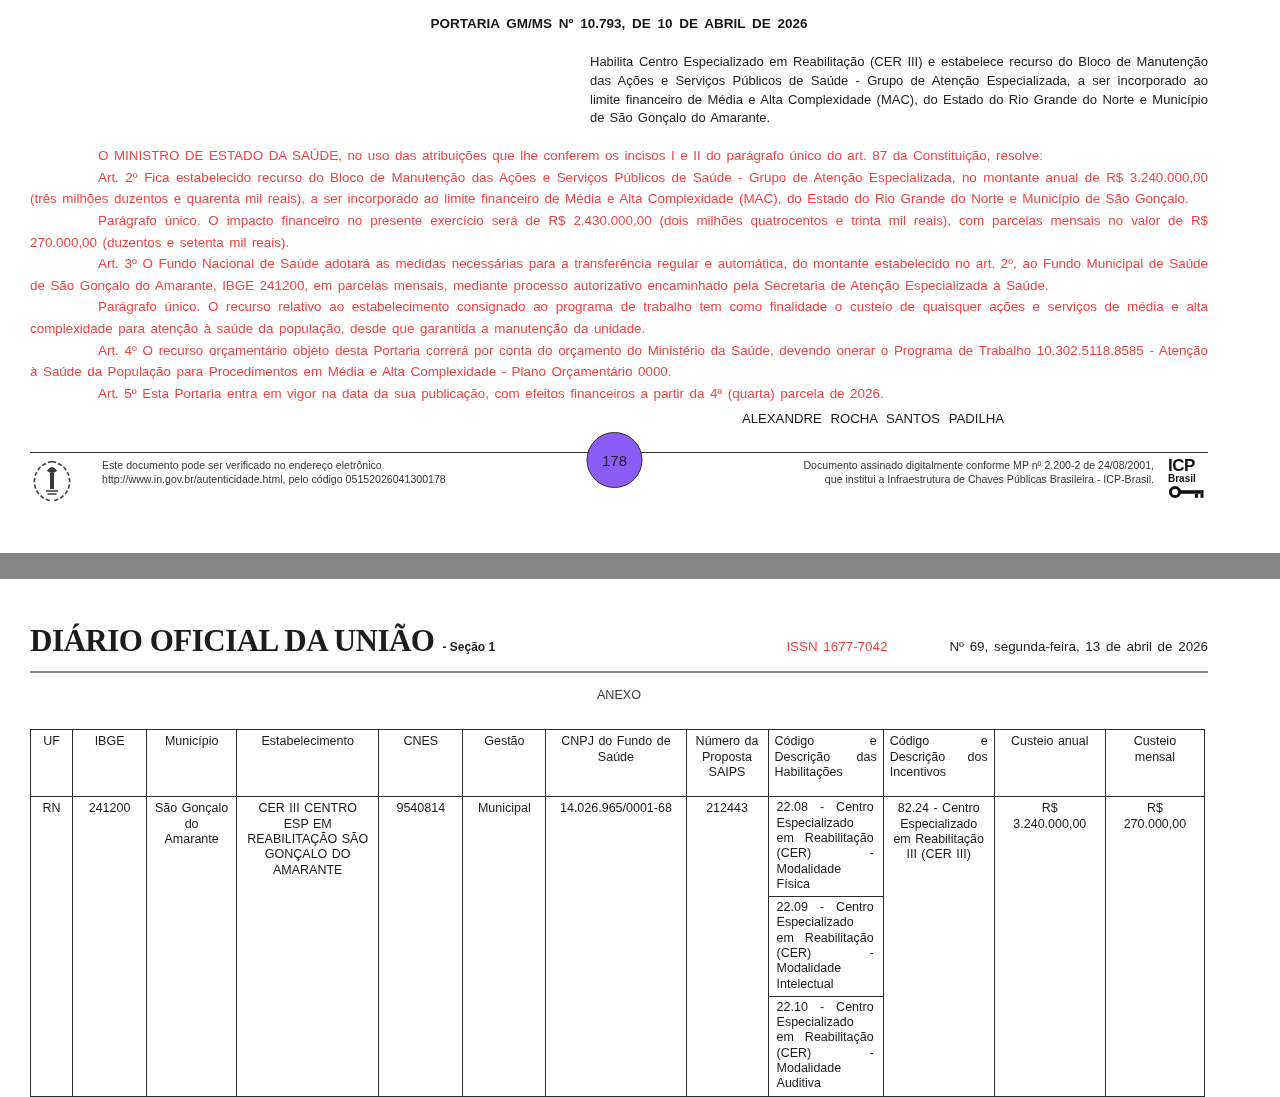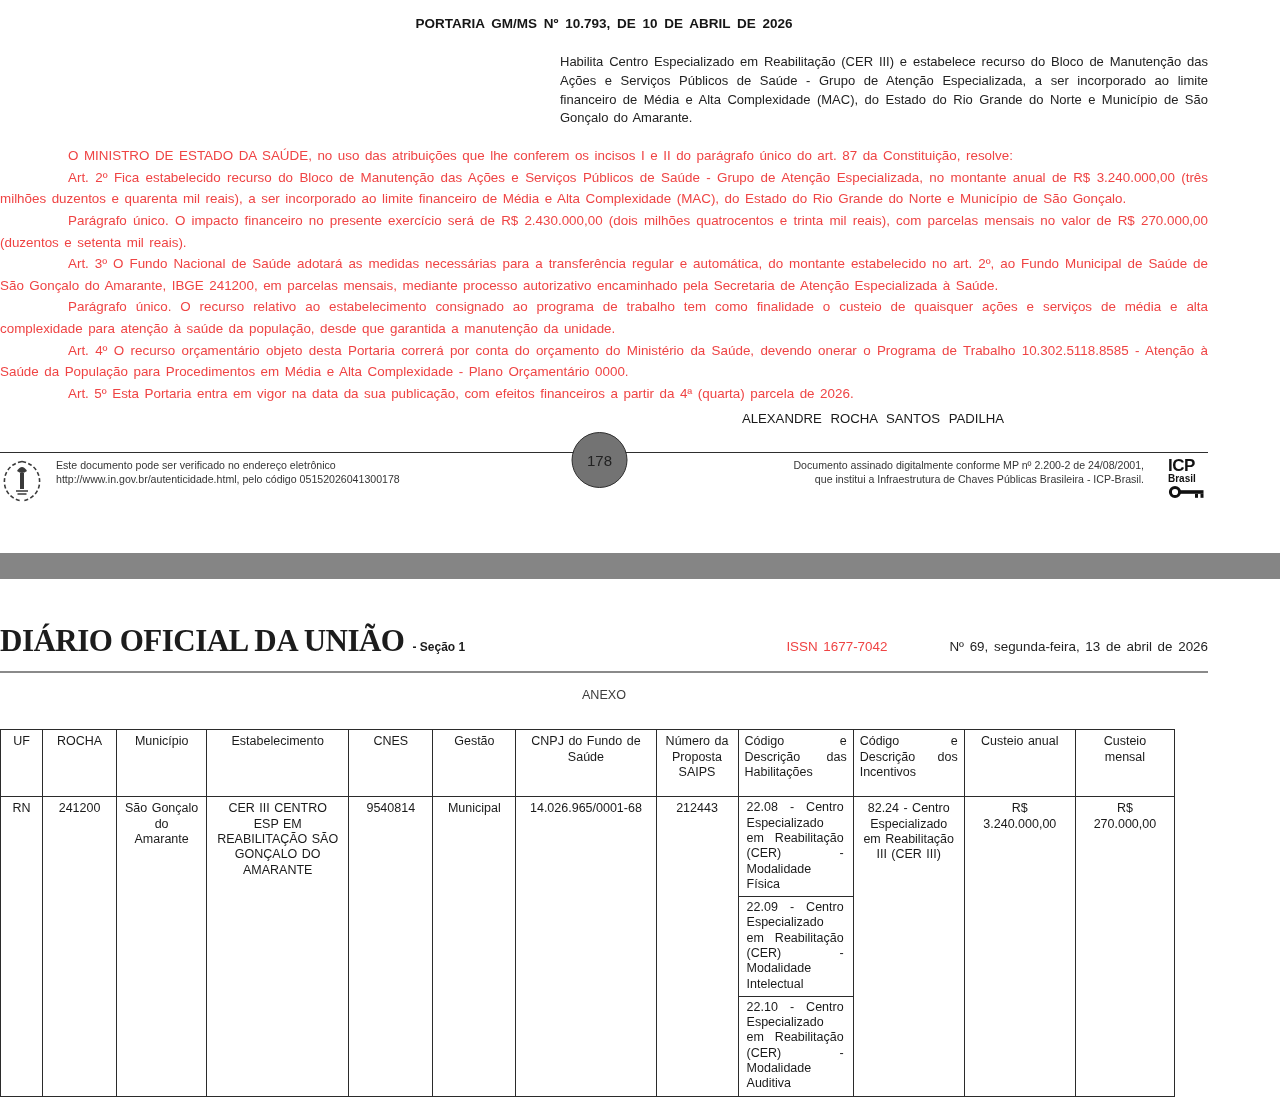--- a/index.html
+++ b/index.html
@@ -4,21 +4,21 @@
 <style>
   * { box-sizing: border-box; margin: 0; padding: 0; }
   html, body { width: 1280px; }
   body {
     height: 1097px;
     background: #ffffff;
     color: #1f1f1f;
     font-family: "Liberation Sans", sans-serif;
     overflow: hidden;
   }
-  .page { padding-right: 72px; margin-top: 16px; }
+  .page { padding-left: 30px; padding-right: 72px; margin-top: 16px; }
 
   
   .portaria-title {
     margin-top: 12px;
     text-align: center;
     font-size: 13.5px;
     font-weight: bold;
     word-spacing: 3px;
     color: #161616;
   }
@@ -59,38 +59,38 @@
     height: 0;
   }
   .page-circle {
     position: absolute;
     left: 50%;
     transform: translateX(-58%);
     top: -21px;
     width: 56px; height: 56px;
     border: 1.4px solid #2e2e2e;
     border-radius: 50%;
-    background: #737373;
+    background: #8b5cf6;
     display: flex; align-items: center; justify-content: center;
     font-size: 15px;
     color: #222;
     z-index: 2;
   }
   .footer-cols {
     margin-top: 6px;
     display: flex;
     align-items: flex-start;
   }
-  .footer-left { display: flex; align-items: flex-start; gap: 12px; }
+  .footer-left { display: flex; align-items: flex-start; gap: 28px; }
   .footer-small {
     font-size: 10.6px;
     line-height: 13.5px;
     color: #353535;
   }
-  .footer-right { margin-left: auto; display: flex; align-items: flex-start; gap: 24px; }
+  .footer-right { margin-left: auto; display: flex; align-items: flex-start; gap: 14px; }
   .footer-right .footer-small { text-align: right; }
   .icp-logo { line-height: 1; text-align: left; margin-top: -2px; }
   .icp-line1 { font-size: 17px; font-weight: bold; letter-spacing: -0.5px; color: #111; }
   .icp-line2 { font-size: 10px; font-weight: bold; color: #111; }
 
   
   .gray-band {
     margin-top: 46px;
     width: 1280px;
     height: 26px;
@@ -261,21 +261,21 @@
         <col style="width:140px">
         <col style="width:82px">
       <col style="width:115px">
         <col style="width:111px">
         <col style="width:111px">
         <col style="width:99px">
     </colgroup>
     <thead>
       <tr>
         <th class="th-center">UF</th>
-        <th class="th-center">ROCHA</th>
+        <th class="th-center">IBGE</th>
         <th class="th-center">Município</th>
         <th class="th-center">Estabelecimento</th>
         <th class="th-center">CNES</th>
         <th class="th-center">Gestão</th>
         <th class="th-center">CNPJ do Fundo de Saúde</th>
         <th class="th-left">Número da Proposta SAIPS</th>
         <th class="th-justify">Código e Descrição das Habilitações</th>
         <th class="th-justify">Código e Descrição dos Incentivos</th>
         <th class="th-center">Custeio anual</th>
         <th class="th-center">Custeio mensal</th>

